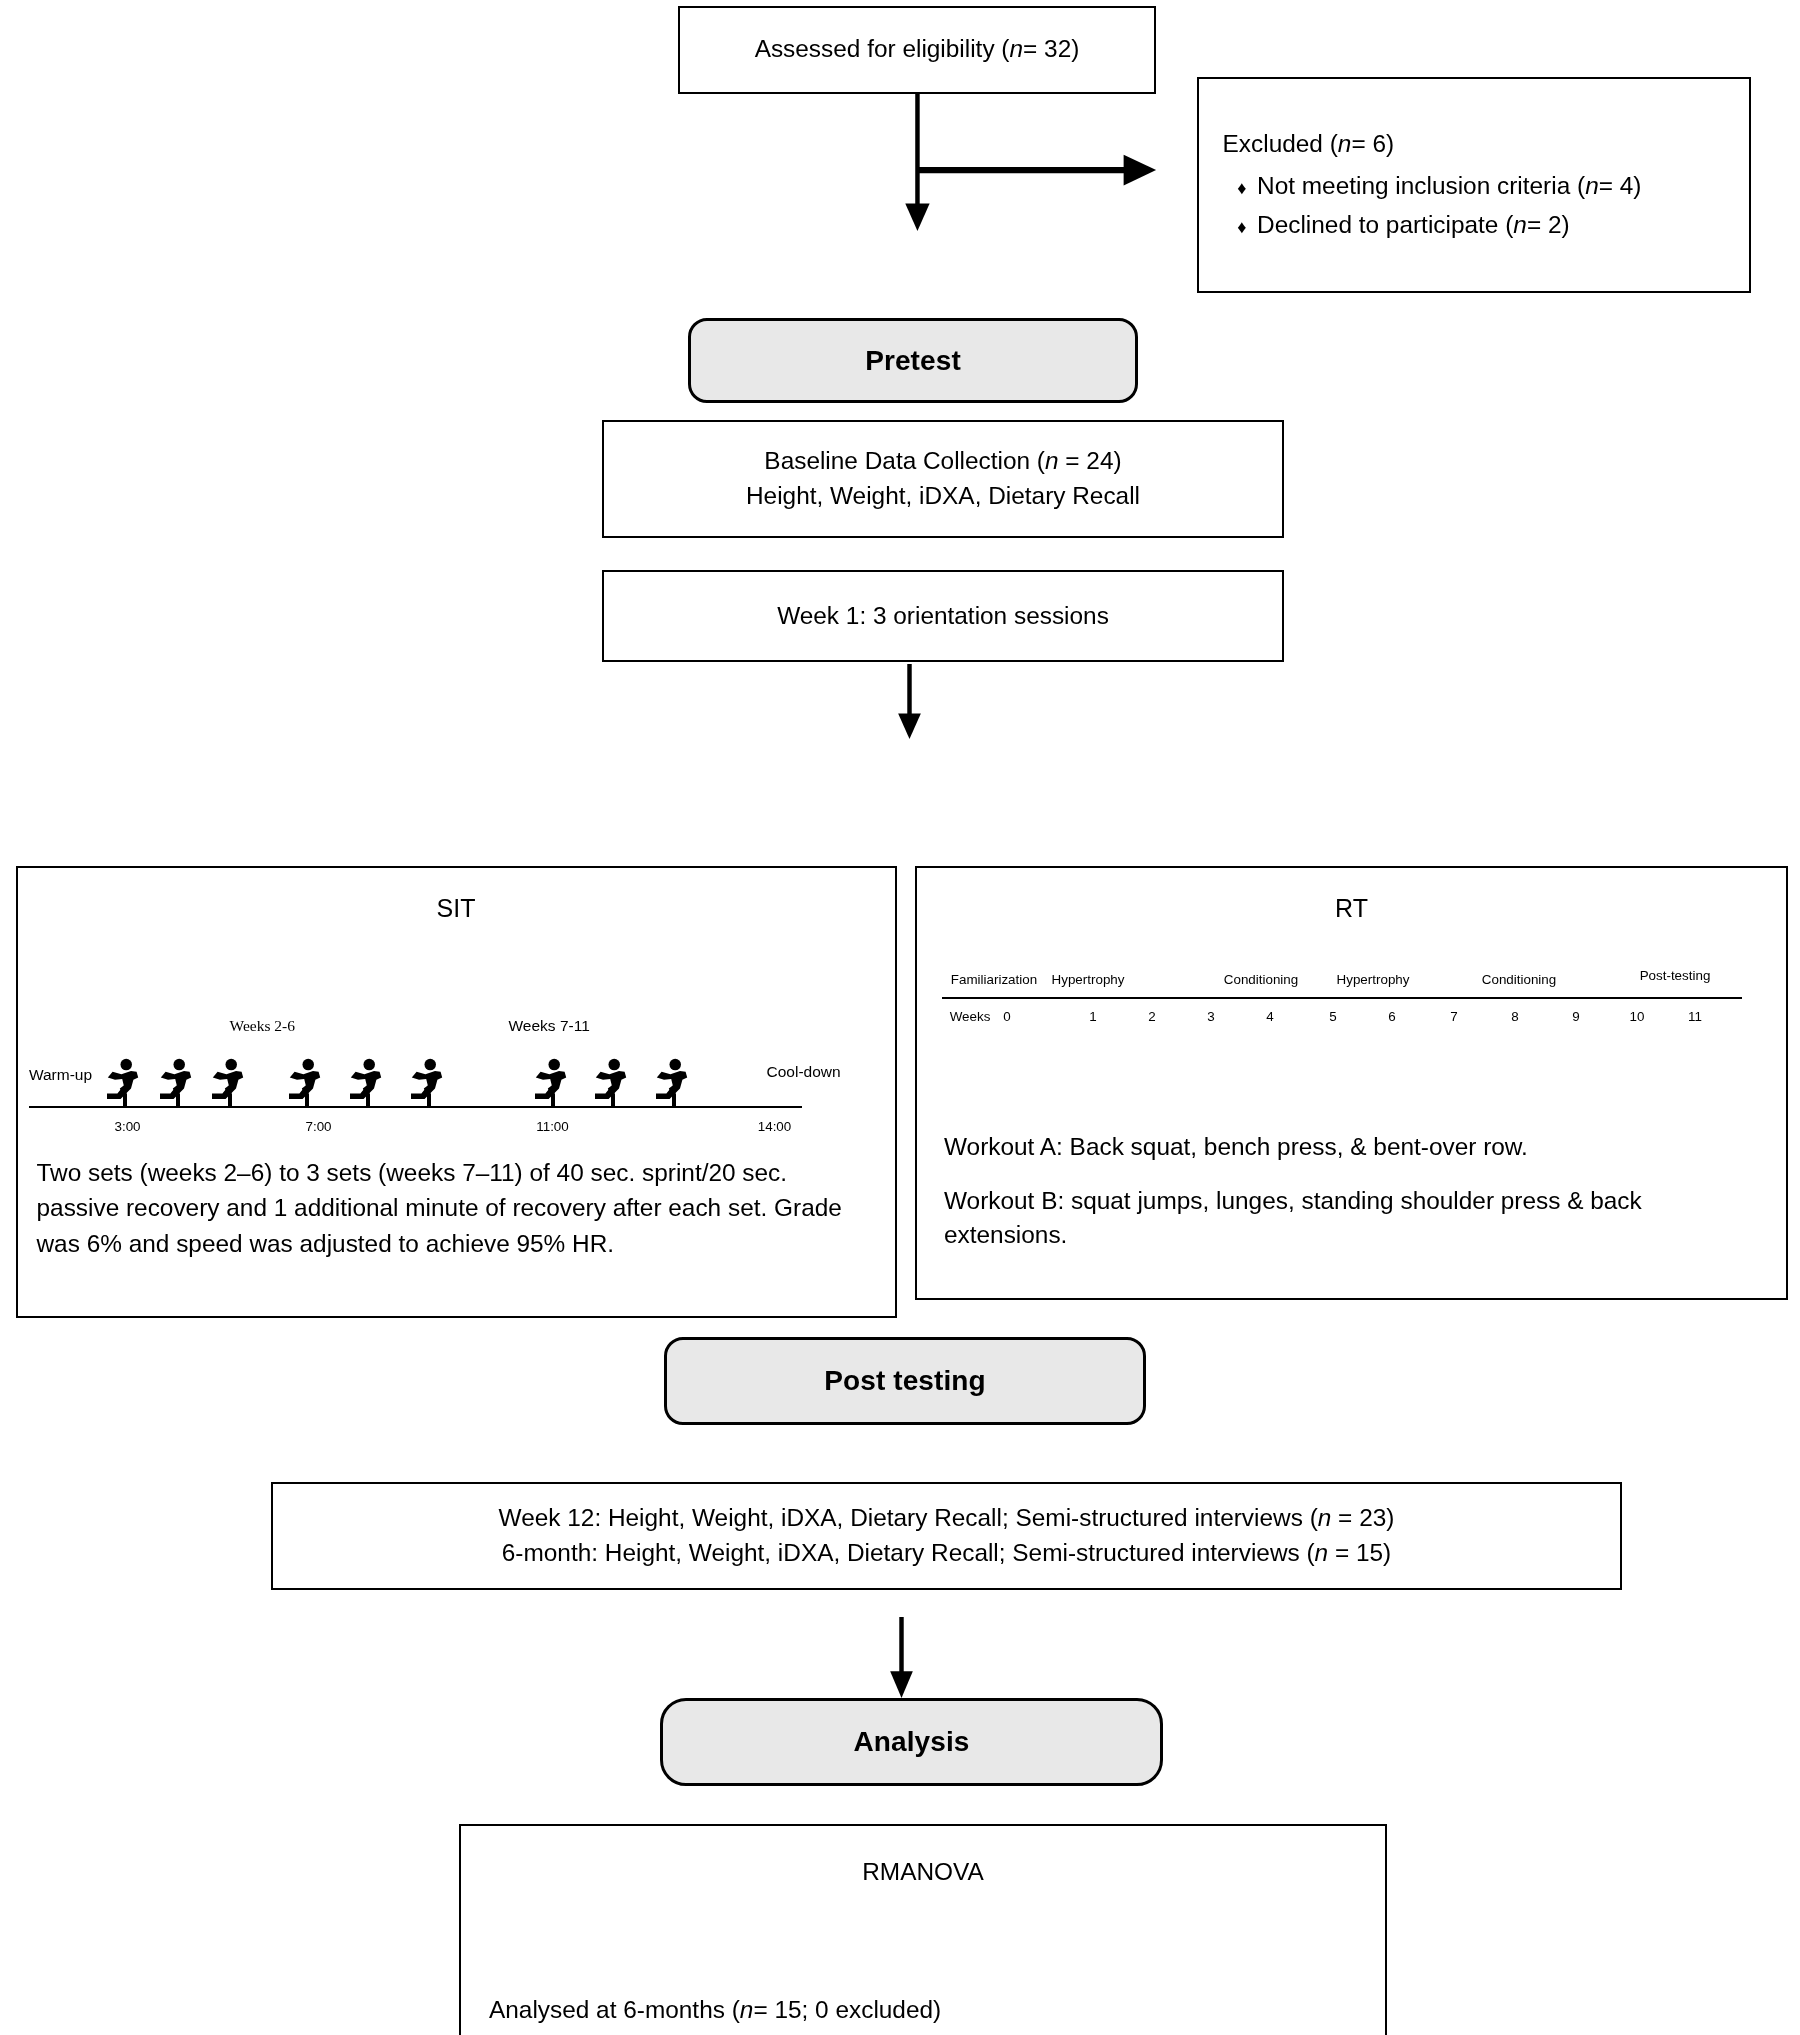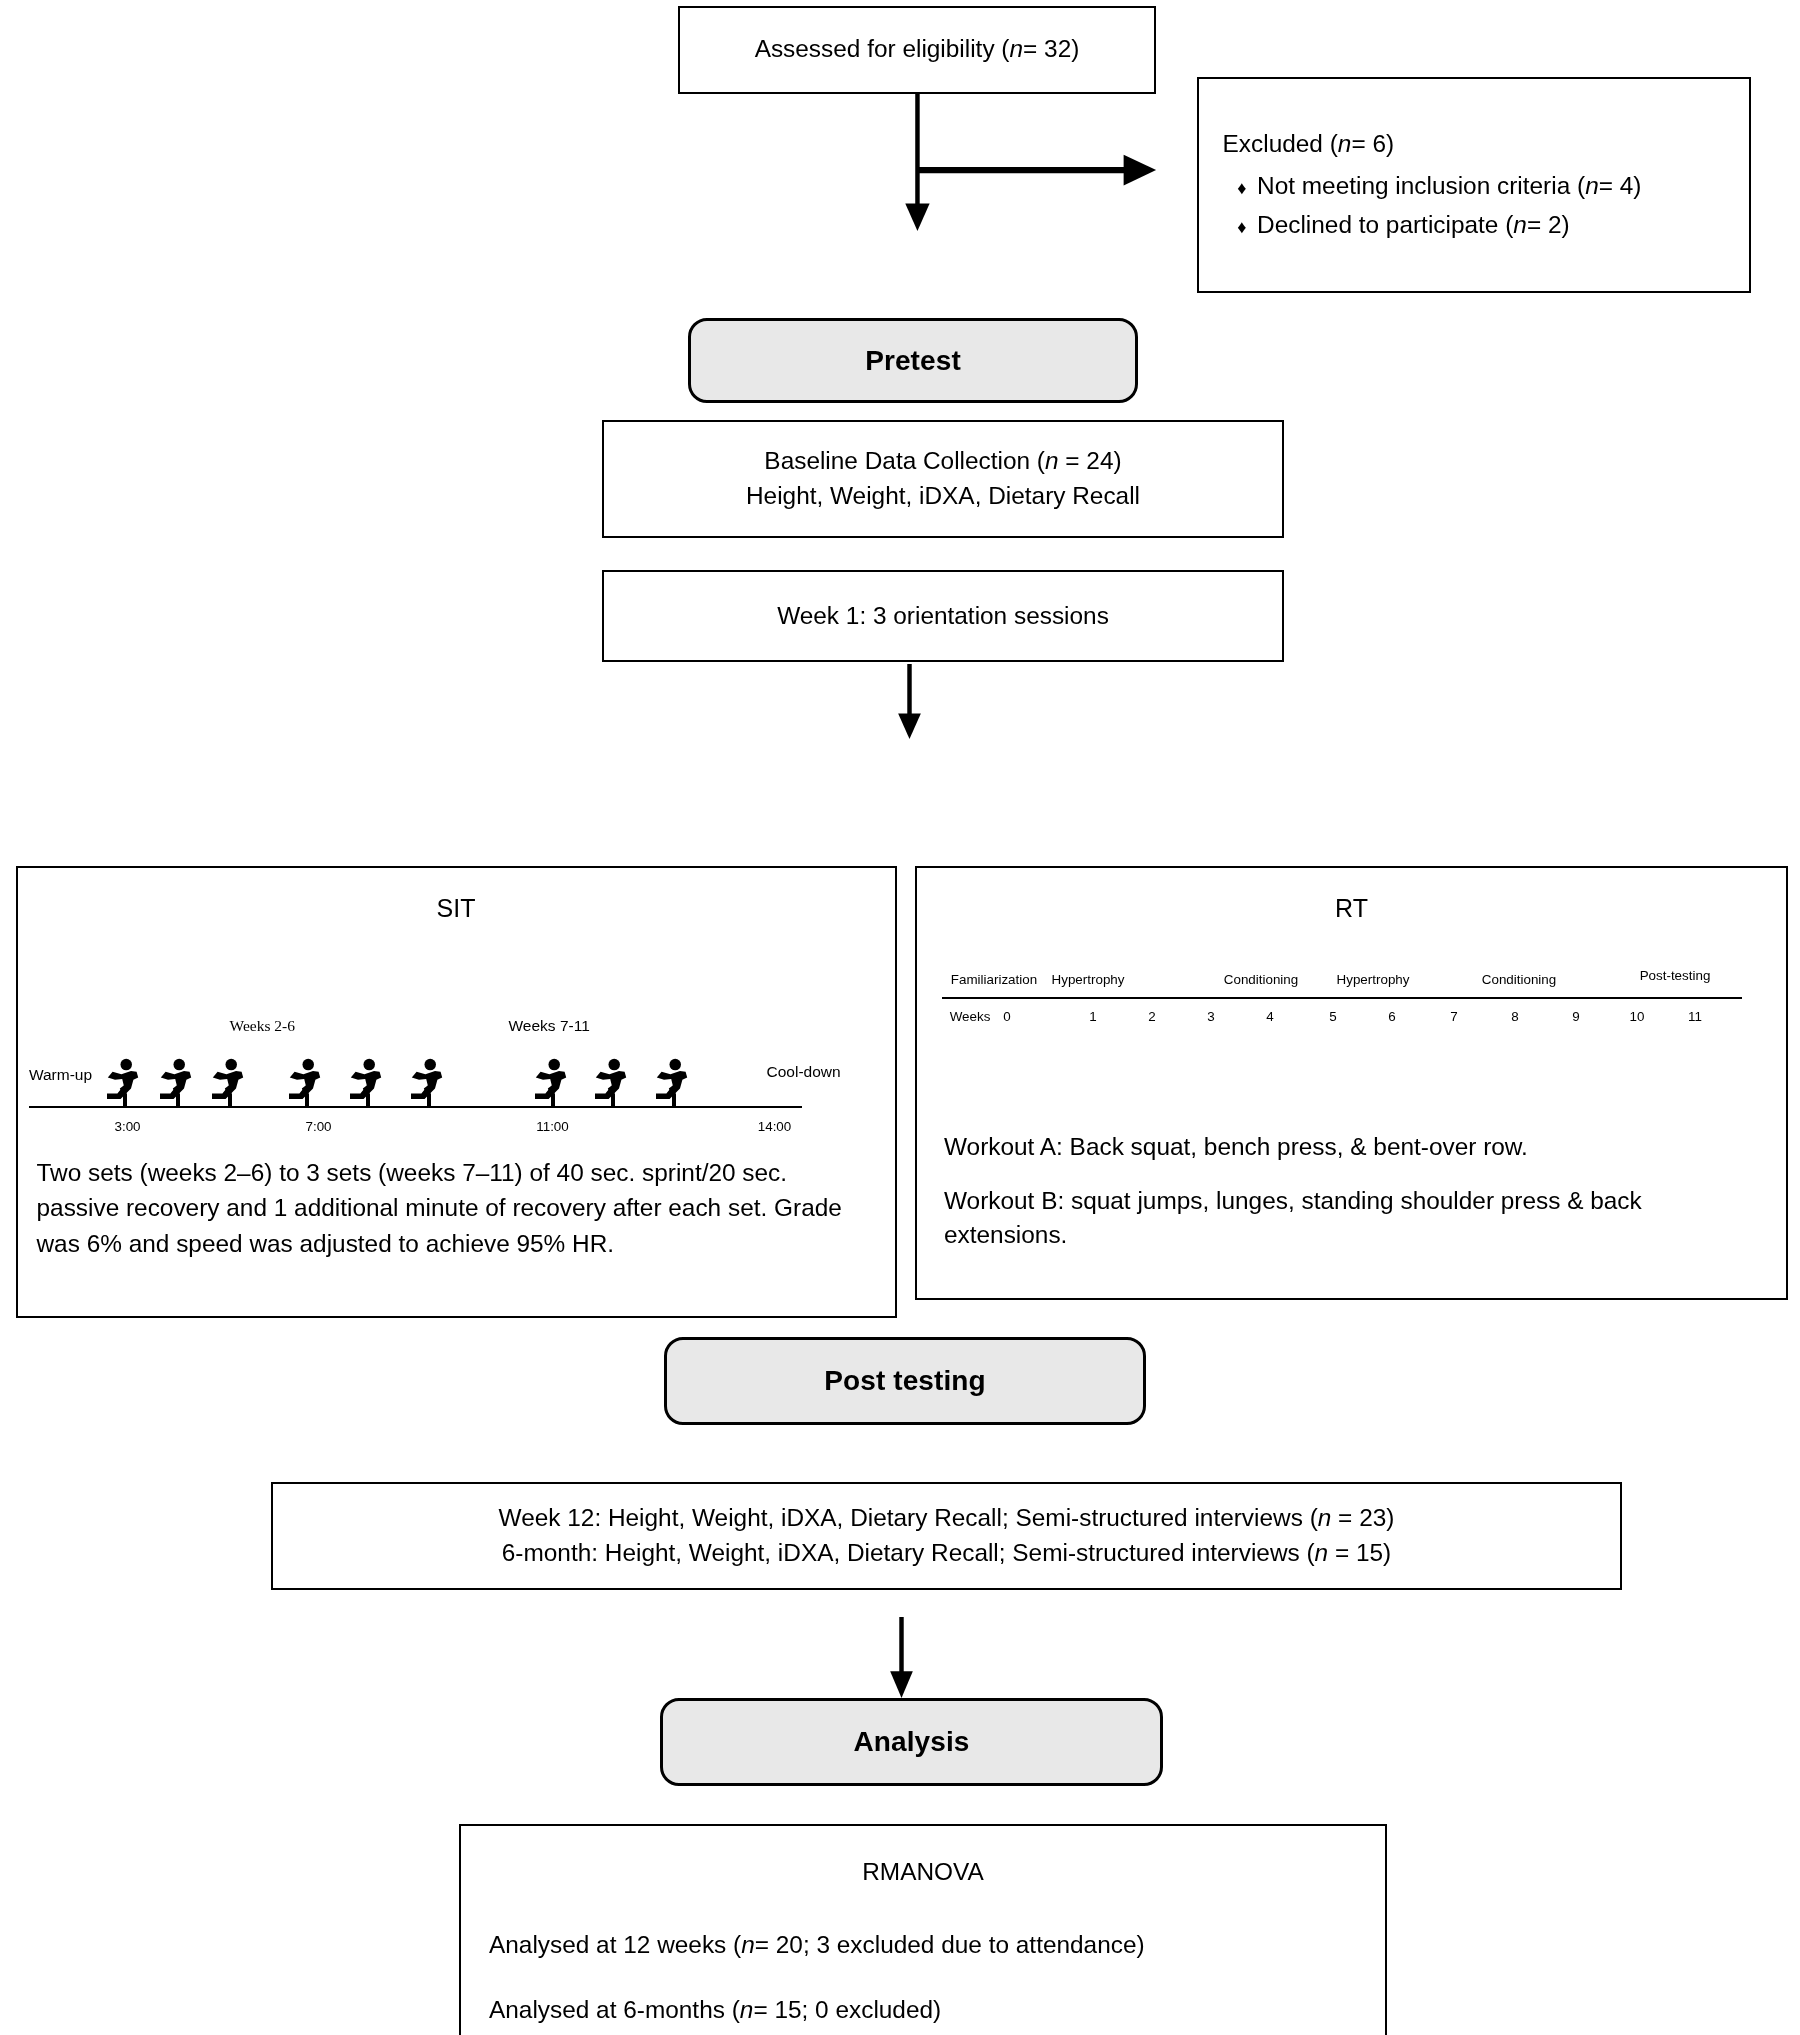--- a/index.html
+++ b/index.html
@@ -277,30 +277,27 @@
     <div class="body-text">
       <span>6-month: Height, Weight, iDXA, Dietary Recall; Semi-structured interviews (</span><span class="ital">n</span><span> = 15)</span>
     </div>
   </div>
 
   <svg class="conn" style="left:877px; top:1617px; width:49px; height:81px;" viewBox="0 0 120 200">
     <line x1="60" y1="0" x2="60" y2="152" stroke="#000" stroke-width="11"></line>
     <polygon points="60,200 32,134 88,134" fill="#000"></polygon>
   </svg>
 
-  <div class="box rounded" style="left:660px; top:1698px; width:503px; height:88px;">
+  <div class="box rounded" style="left:660px; top:1698px; width:503px; height:88px;border-radius:26px;">
     <div class="stage-label">Analysis</div>
   </div>
 
   <div class="box" style="left:459px; top:1824px; width:928px; height:252px; display:block;">
     <div class="body-text" style="position:absolute; left:0; top:28.5px; width:100%; text-align:center;">RMANOVA</div>
 
-    <div class="body-text" style="position:absolute; left:28px; top:102px; text-align:left;">
-      <span>Analysed at 12 weeks (</span><span class="ital">n</span><span>= 20; 3 excluded due to attendance)</span>
-    </div>
 
     <div class="body-text" style="position:absolute; left:28px; top:167px; text-align:left;">
       <span>Analysed at 6-months (</span><span class="ital">n</span><span>= 15; 0 excluded)</span>
     </div>
   </div>
 
 </div>
 
 
 </body></html>

